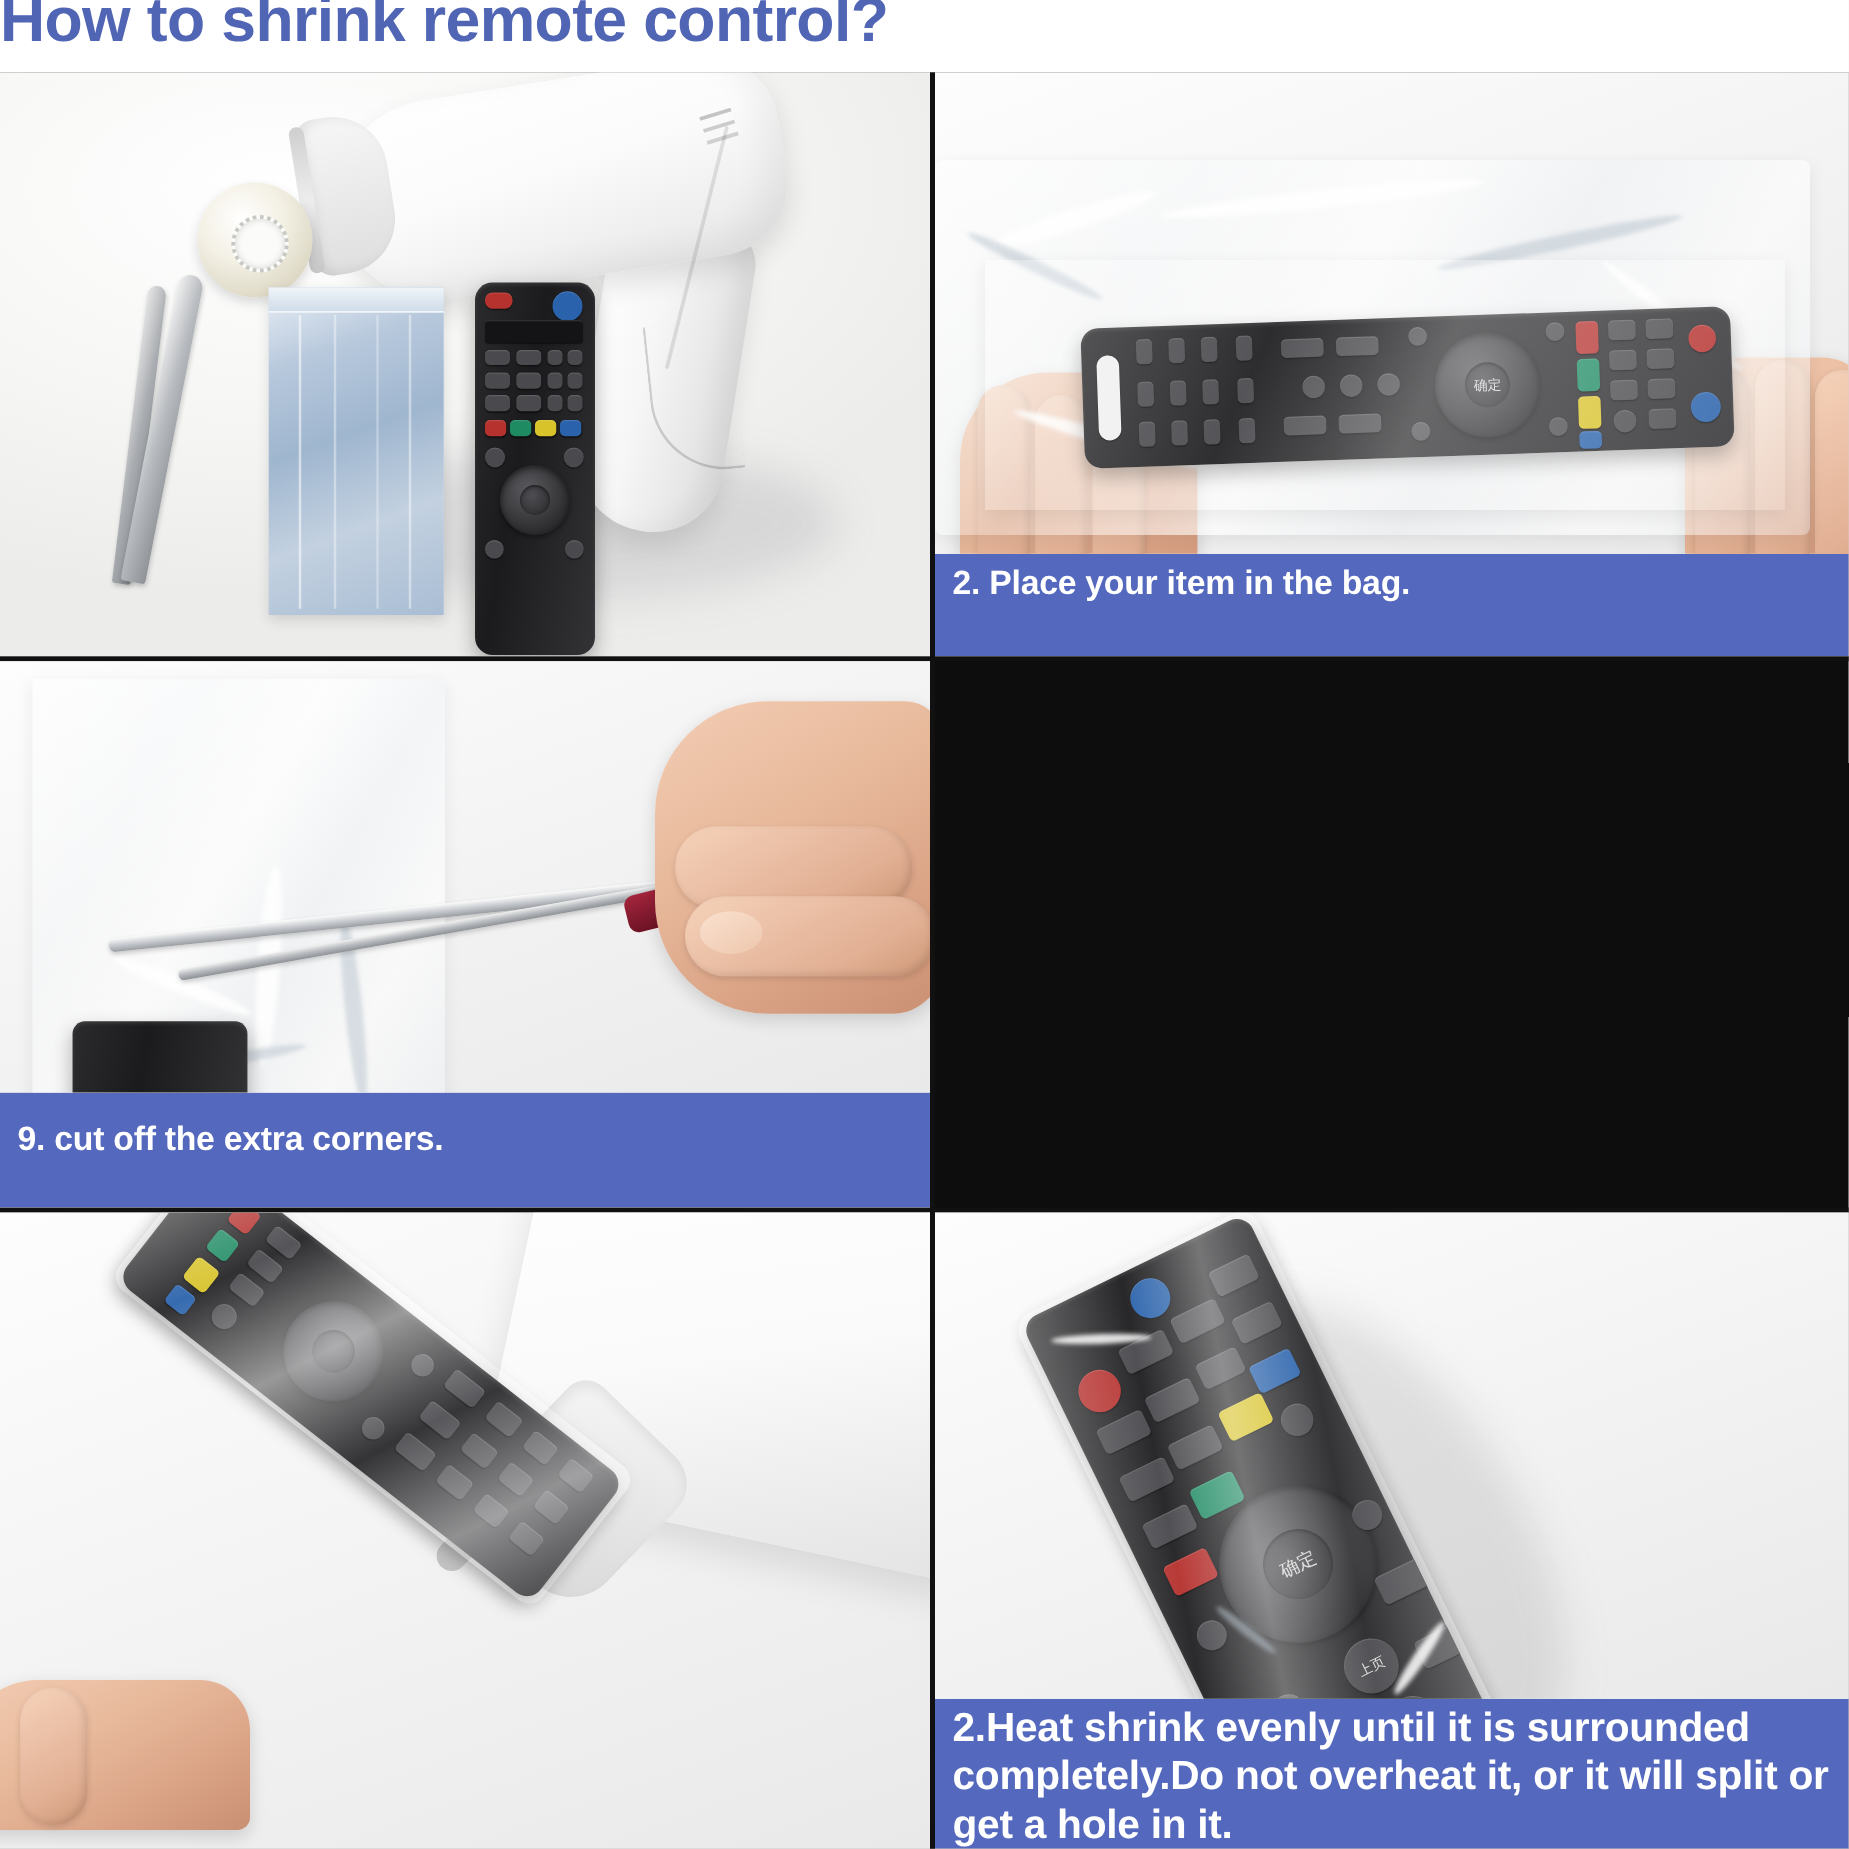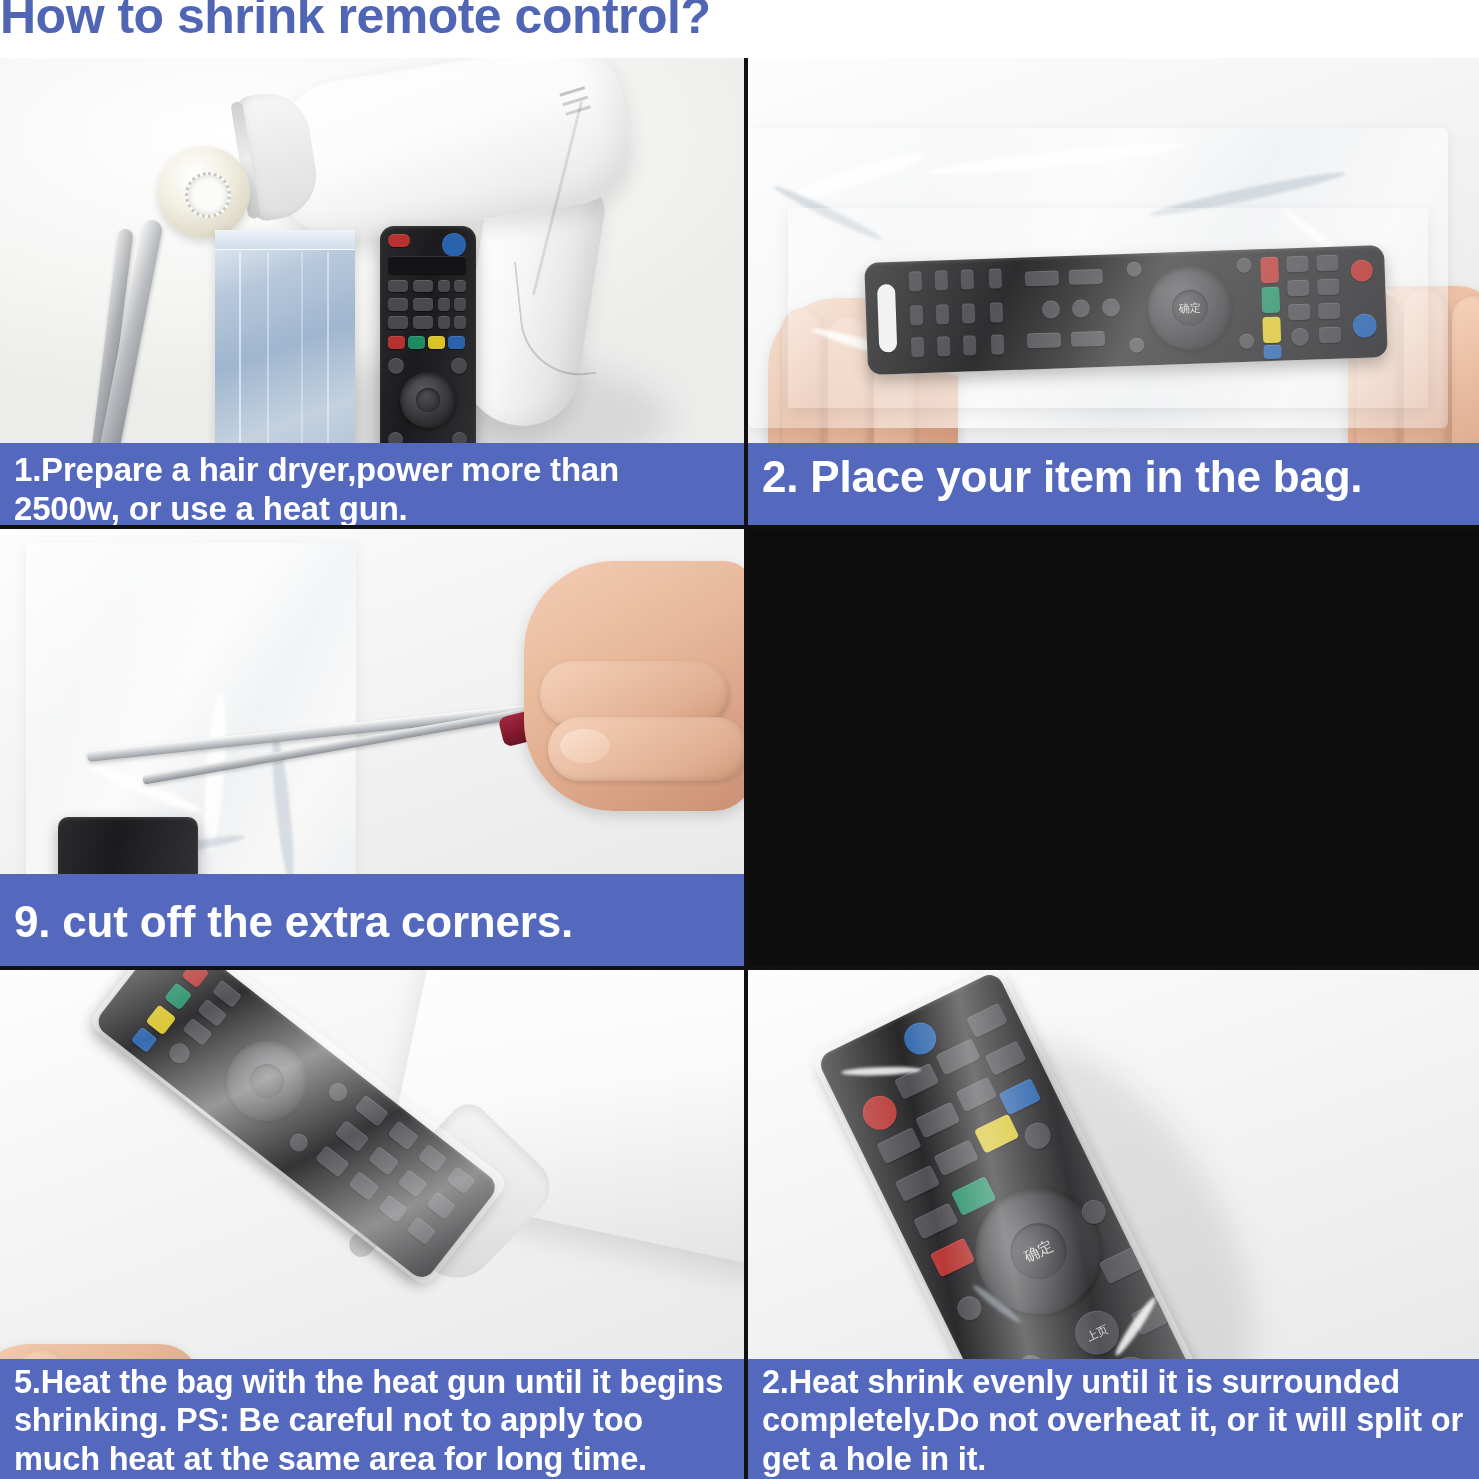--- a/index.html
+++ b/index.html
@@ -29,21 +29,21 @@
     background:#0d0d0d;
   }
   .vline{ background:#111; }
   .hline{ background:#111; grid-column:1 / -1; }
 
   .panel{ position:relative; overflow:hidden; background:#f2f2f2; display:flex; flex-direction:column; }
   .photo{ position:relative; flex:1 1 auto; overflow:hidden; background:#f4f4f3; }
 
   .caption{
     background:#5468be; color:#ffffff;
-    font-size:44px; font-weight:bold; line-height:1.17;
+    font-size:27px; font-weight:bold; line-height:1.17;
     padding:8px 12px 10px 14px; letter-spacing:-0.2px;
     flex:0 0 auto;
   }
   .caption.c1{ height:82px; font-size:33px; }
   .caption.c2{ height:82px; }
   .caption.c3{ height:92px; padding-top:22px; }
   .caption.c4{ height:92px; padding-top:22px; }
   .caption.c5{ height:120px; font-size:32.5px; line-height:1.18; padding-top:4px;}
   .caption.c6{ height:120px; font-size:32.5px; line-height:1.18; padding-top:4px;}
 
@@ -251,21 +251,20 @@
 
           <div class="dpad" style="left:20px;top:146px;width:56px;height:56px;">
             <div class="ok" style="width:24px;height:24px;font-size:9px;"></div>
           </div>
 
           <div class="btn round" style="left:8px;top:206px;width:15px;height:15px;"></div>
           <div class="btn round" style="left:72px;top:206px;width:15px;height:15px;"></div>
 
         </div>
       </div>
-      <div class="caption c1">1.Prepare a hair dryer,power more than 2500w, or use a heat gun.</div>
     </div>
 
     <div class="vline"></div>
 
     <div class="panel">
       <div class="photo">
         <div class="bg-wall2"></div>
 
         <div>
           <div class="hand" style="left:20px;top:240px;width:190px;height:200px;border-radius:70px 50px 30px 30px;"></div>
@@ -438,21 +437,20 @@
         <div class="film" style="left:56px;top:144px;width:430px;height:136px;transform:rotate(38deg);transform-origin:80% 50%;
              background:linear-gradient(115deg,rgba(255,255,255,.45),rgba(255,255,255,.06) 22%,rgba(255,255,255,.55) 42%,rgba(255,255,255,.08) 62%,rgba(255,255,255,.48) 82%,rgba(255,255,255,.10));
              border-radius:14px;"></div>
 
         <div>
           <div class="hand" style="left:-30px;top:374px;width:230px;height:120px;border-radius:60px 40px 10px 10px;"></div>
           <div class="finger" style="left:16px;top:380px;width:54px;height:110px;"></div>
 
         </div>
       </div>
-      <div class="caption c5">5.Heat the bag with the heat gun until it begins shrinking. PS: Be careful not to apply too much heat at the same area for long time.</div>
     </div>
 
     <div class="vline"></div>
 
     <div class="panel">
       <div class="photo">
         <div class="bg-wall2"></div>
         <div class="shadow-soft" style="left:150px;top:150px;width:420px;height:220px;transform:rotate(58deg);"></div>
 
         <div class="remote" style="left:120px;top:30px;width:200px;height:470px;transform:rotate(-26deg);transform-origin:50% 30%;">

